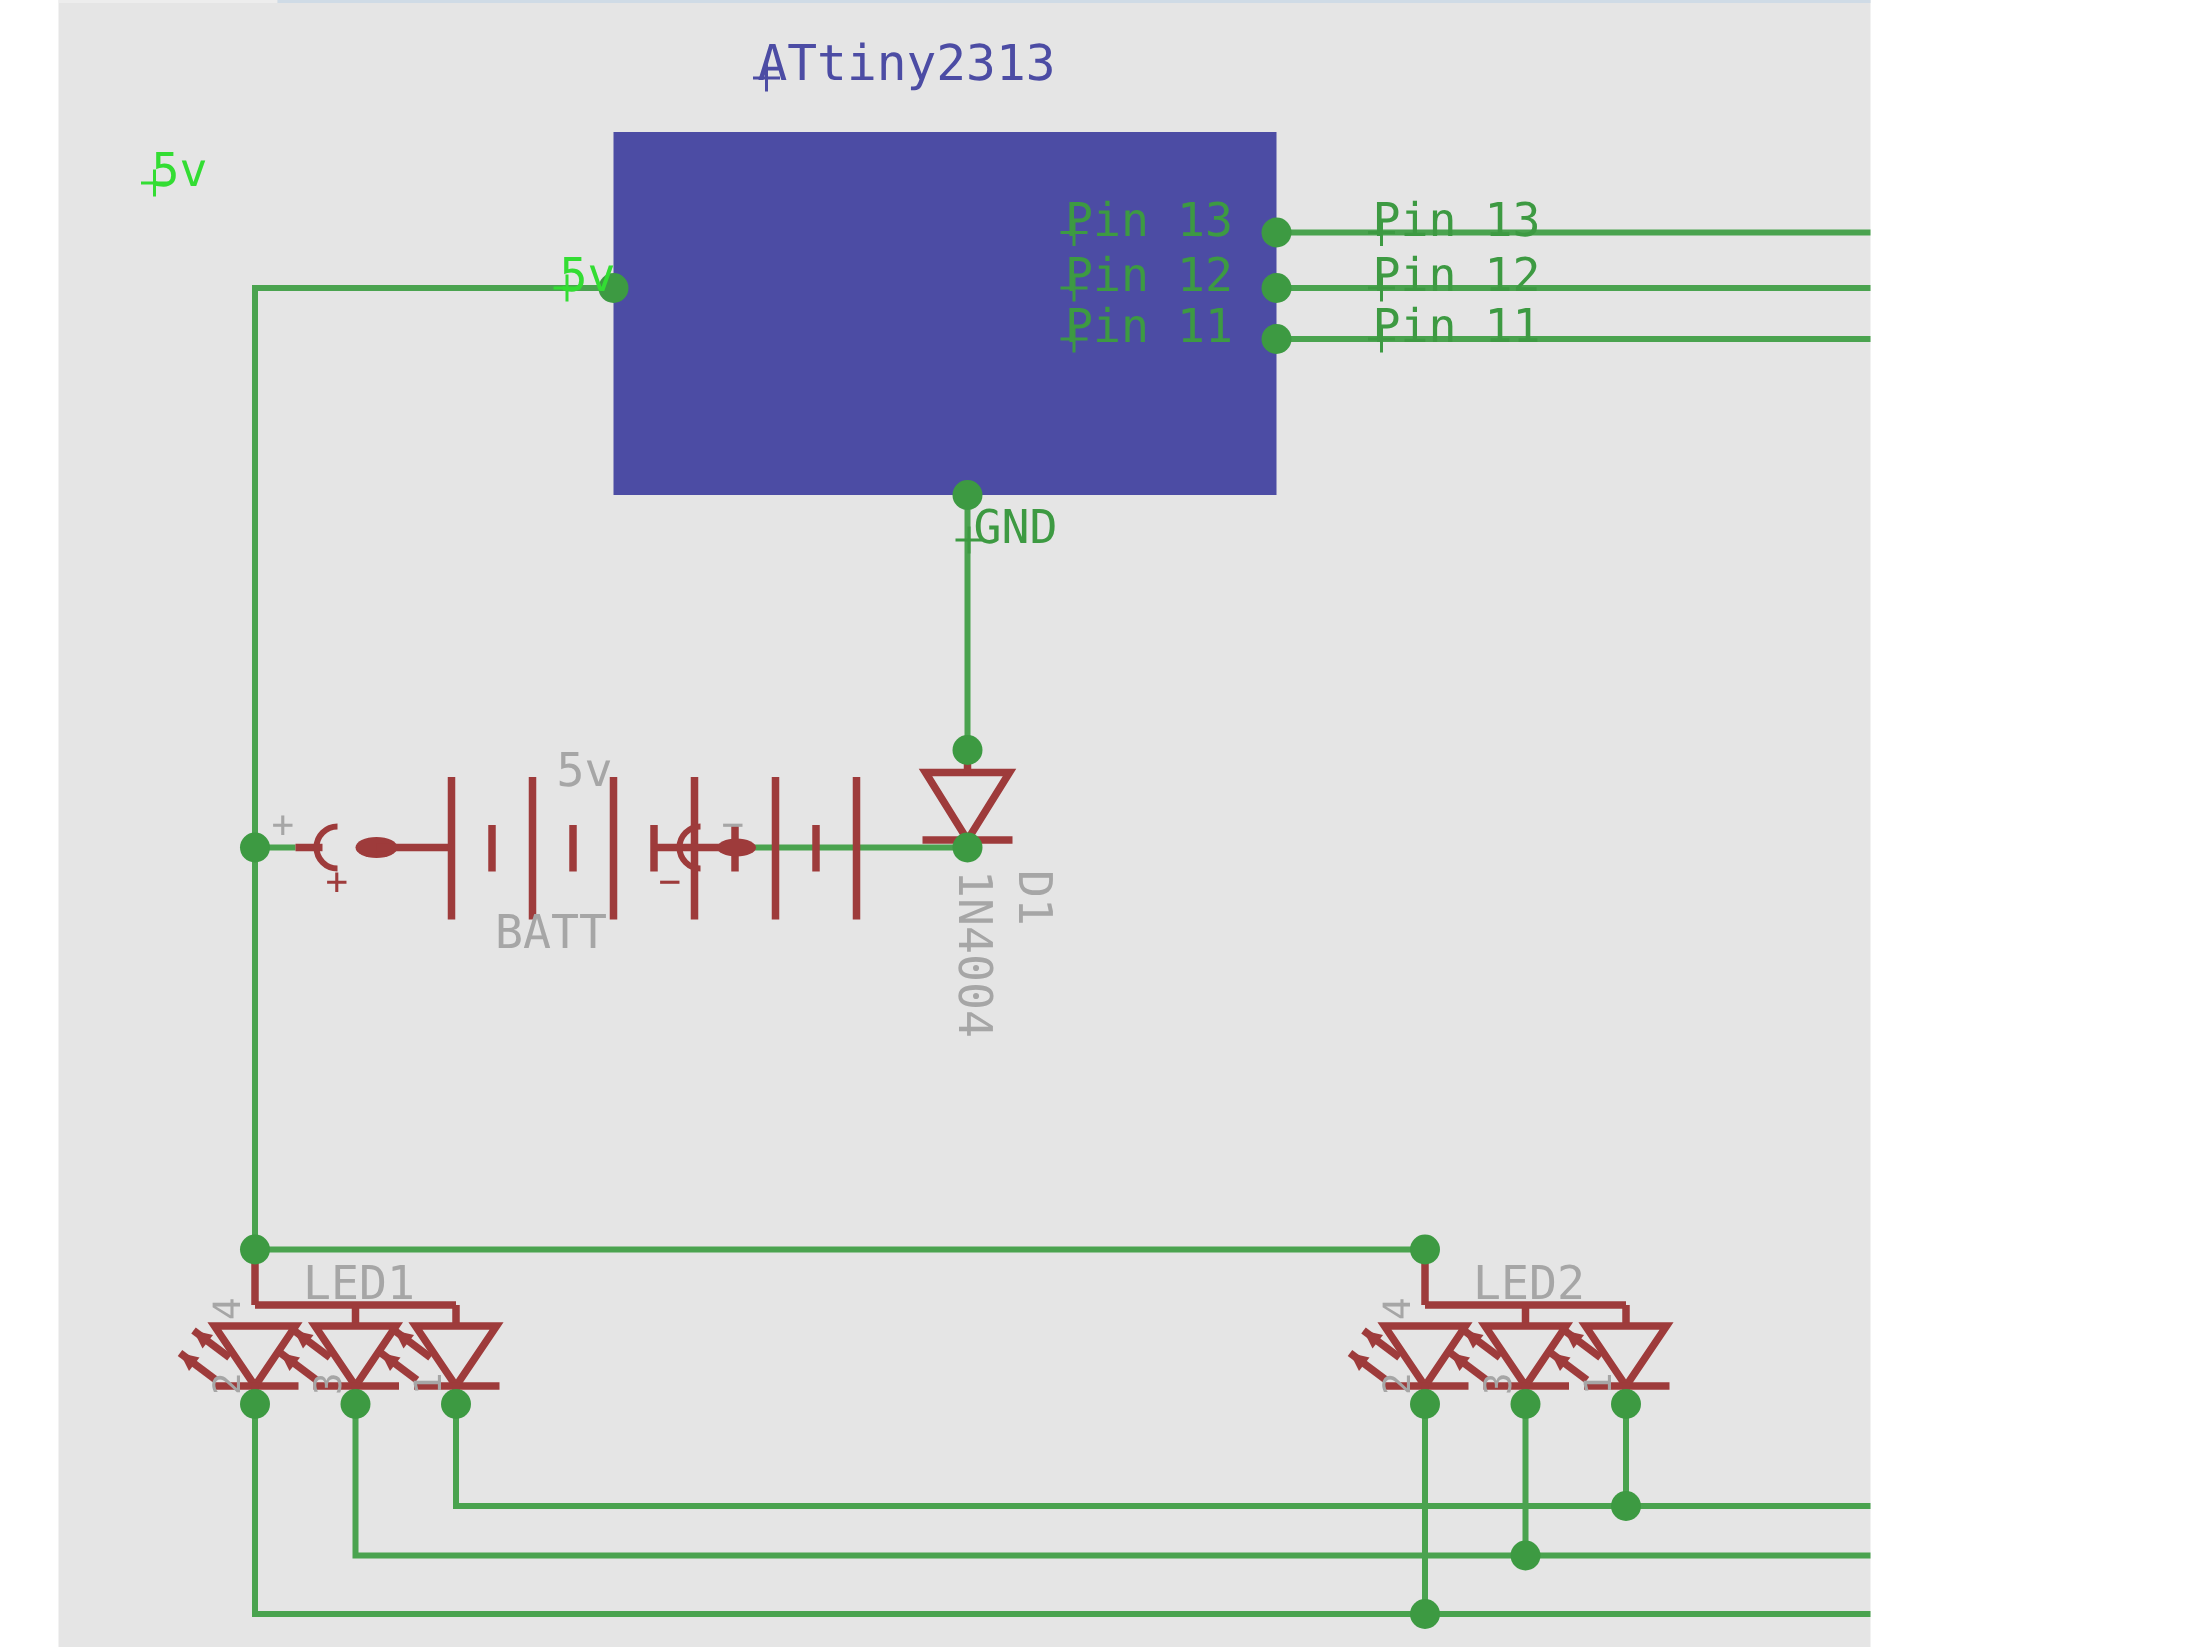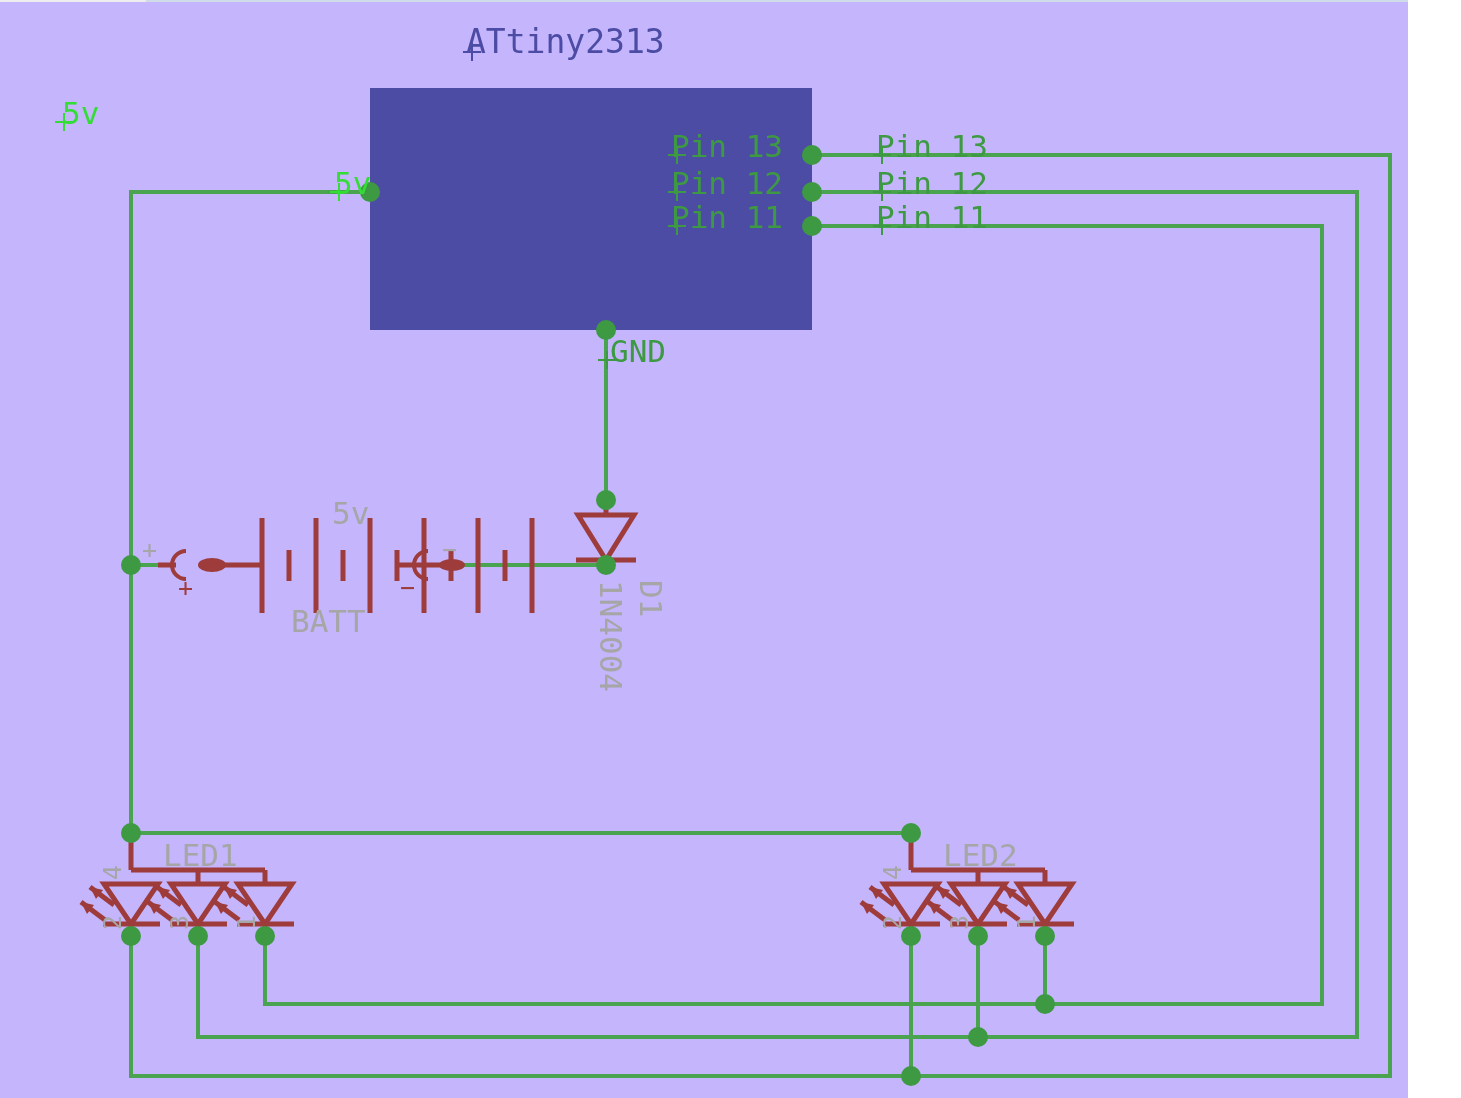--- a/index.html
+++ b/index.html
@@ -4,24 +4,25 @@
 <title>Schematic</title>
 <style>
   html, body {
     margin: 0;
     padding: 0;
     background: #ffffff;
     font-family: "DejaVu Sans Mono", monospace;
   }
   #canvas-root {
     position: relative;
-    width: 1408px;
+    width: 1208px;
     height: 1098px;
-    background: #c4b5fd;
+    background: #e5e5e5;
     overflow: hidden;
+    margin-left: 39px;
   }
   #schematic-svg {
     position: absolute;
     top: 0;
     left: 0;
     width: 1461px;
     height: 1098px;
     display: block;
   }
   .wire {

